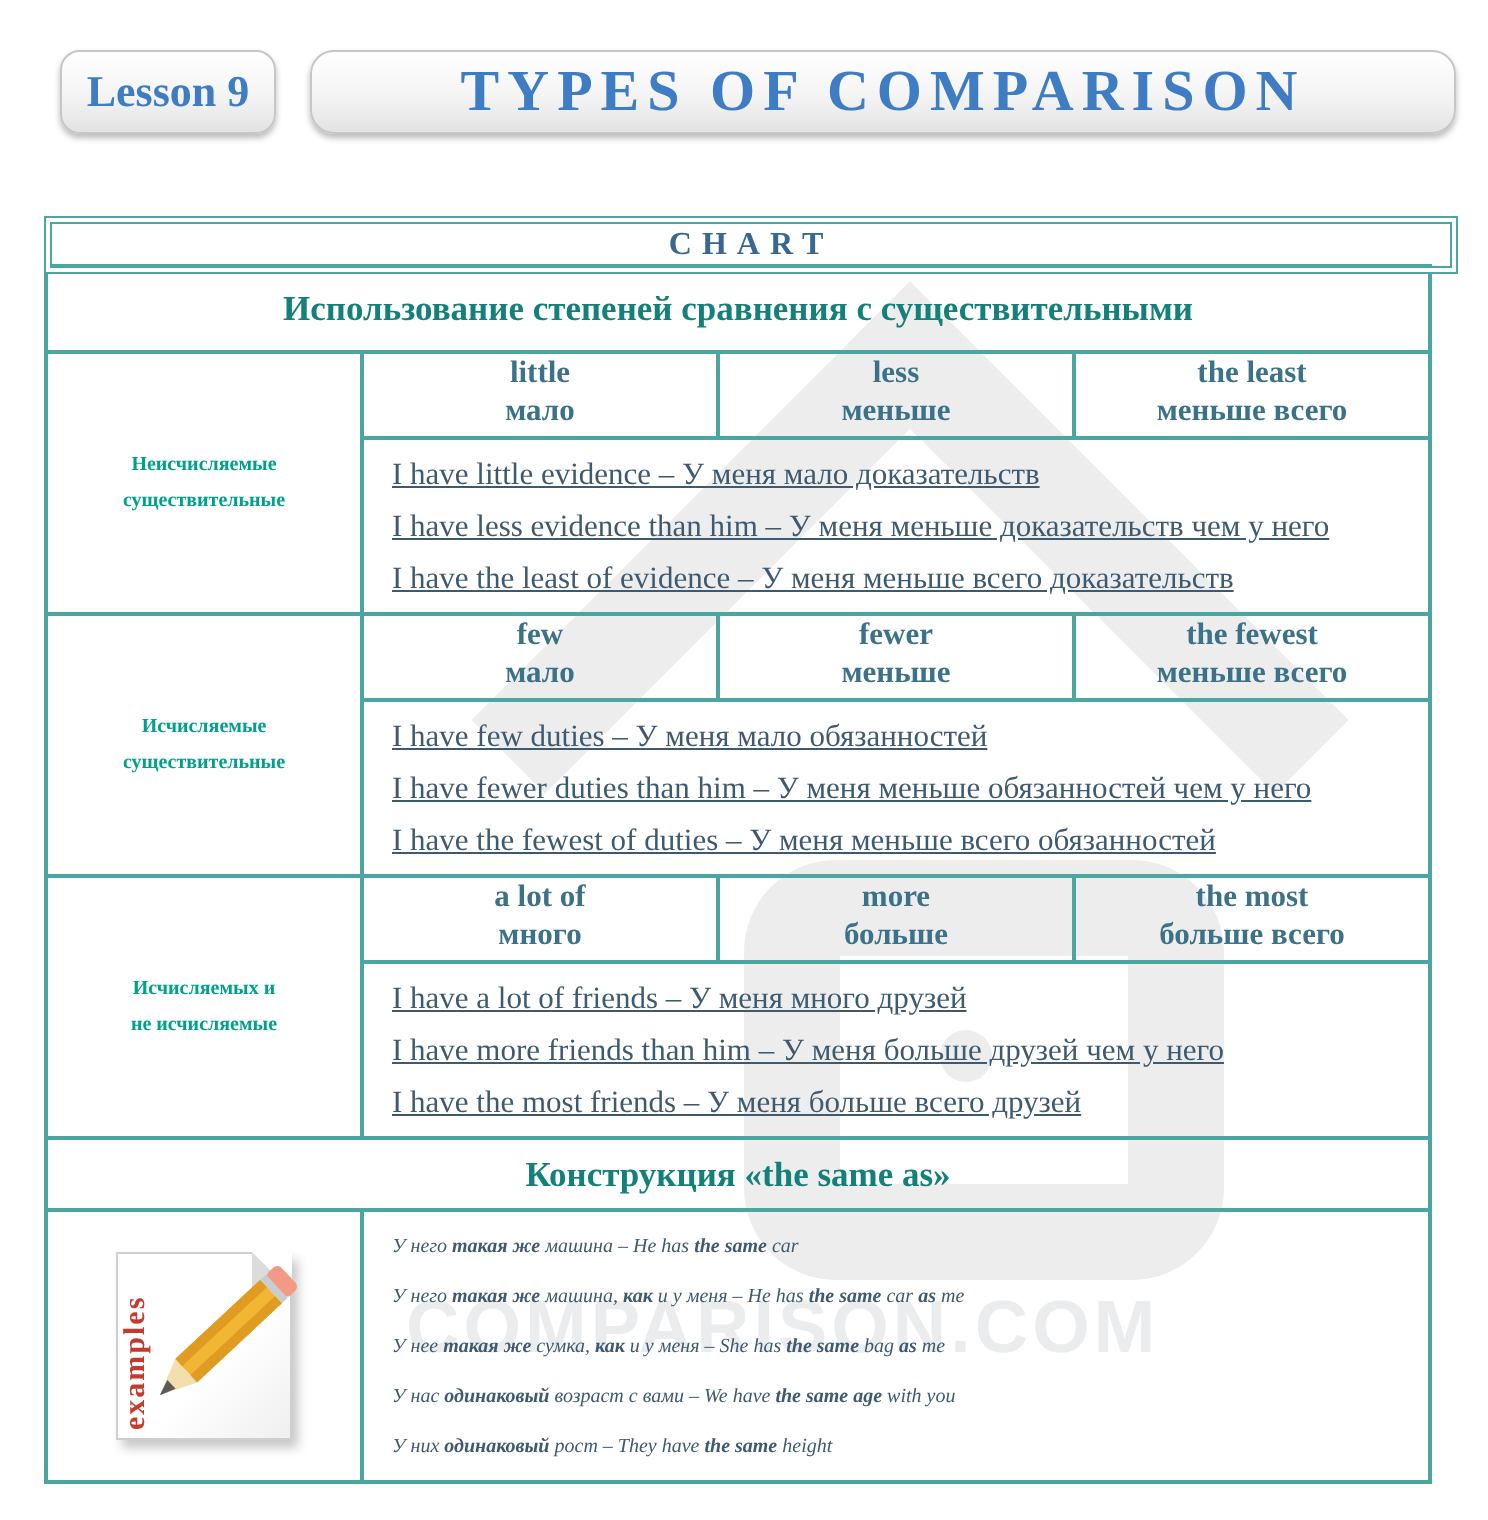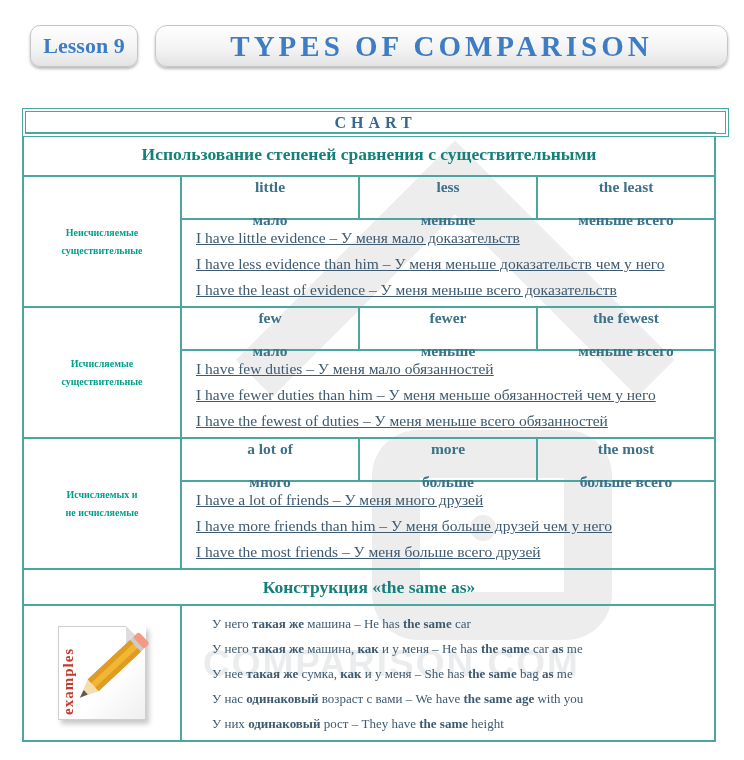--- a/index.html
+++ b/index.html
@@ -79,40 +79,40 @@
   .row-label{
     flex:0 0 158px;border-right:2px solid var(--teal);
     display:flex;align-items:center;justify-content:center;
     text-align:center;color:var(--label);font-weight:bold;font-size:10px;
     line-height:18px;white-space:pre-line;padding:2px;
   }
   .row-main{flex:1;display:flex;flex-direction:column;}
   .forms{display:flex;height:43px;border-bottom:2px solid var(--teal);}
   .fcell{
     flex:1;display:flex;flex-direction:column;align-items:center;justify-content:flex-start;
-    color:var(--form);font-weight:bold;font-size:15.5px;line-height:19px;gap:14px;
+    color:var(--form);font-weight:bold;font-size:15.5px;line-height:19px;
   }
   .fcell + .fcell{border-left:2px solid var(--teal);}
   .exs{
     height:86px;padding:5px 4px 0 14px;
     color:var(--body);font-size:15.5px;line-height:26px;text-decoration:underline;
   }
   .sec-title2{
     height:36px;border-top:2px solid var(--teal);
     display:flex;align-items:center;justify-content:center;
     color:var(--sec);font-weight:bold;font-size:17.5px;
   }
   .same-row{display:flex;border-top:2px solid var(--teal);height:136px;}
   .icon-cell{
     flex:0 0 158px;border-right:2px solid var(--teal);
     display:flex;align-items:center;justify-content:center;
   }
   .same-exs{
-    flex:1;padding:5px 4px 0 30px;
-    color:var(--body);font-size:13px;line-height:25px;
+    flex:1;padding:5px 4px 0 14px;
+    color:var(--body);font-size:10px;line-height:25px;font-style:italic;
   }
   .same-exs .b{font-weight:bold;}
   
   .note{
     position:relative;width:88px;height:94px;
     background:linear-gradient(135deg,#ffffff 60%,#efefef 100%);
     border:1px solid #cfcfcf;
     box-shadow:3px 4px 5px rgba(0,0,0,0.22);
   }
   .note .fold{

